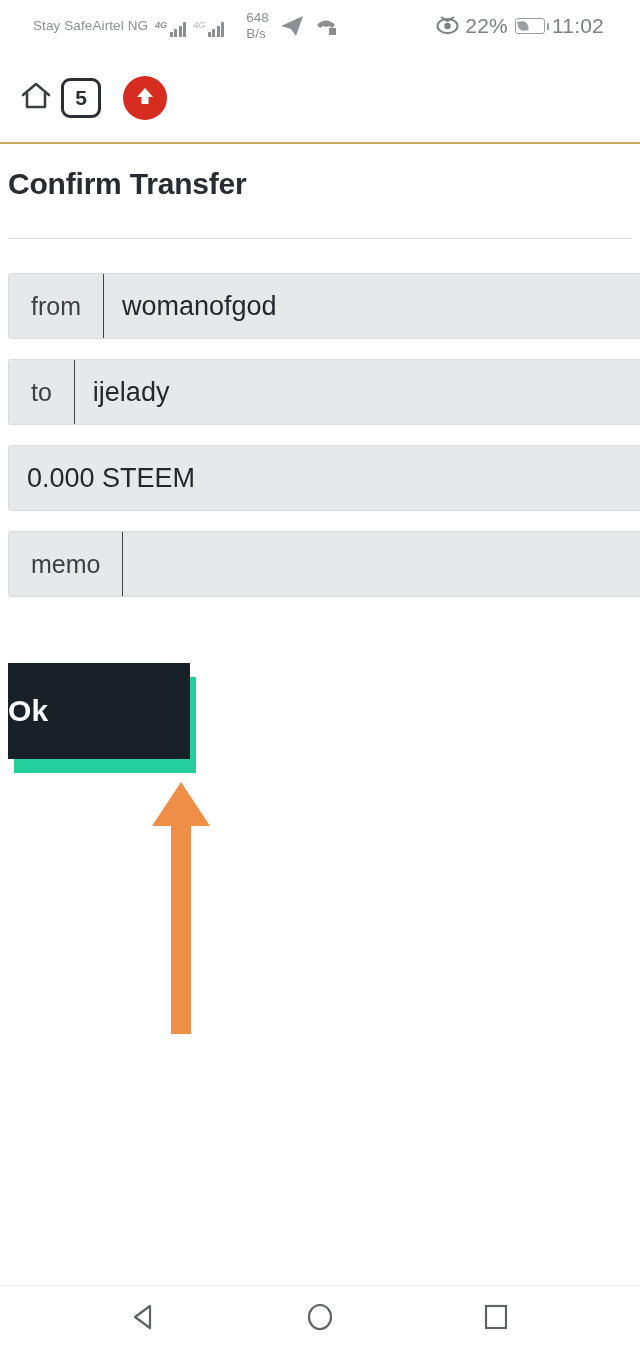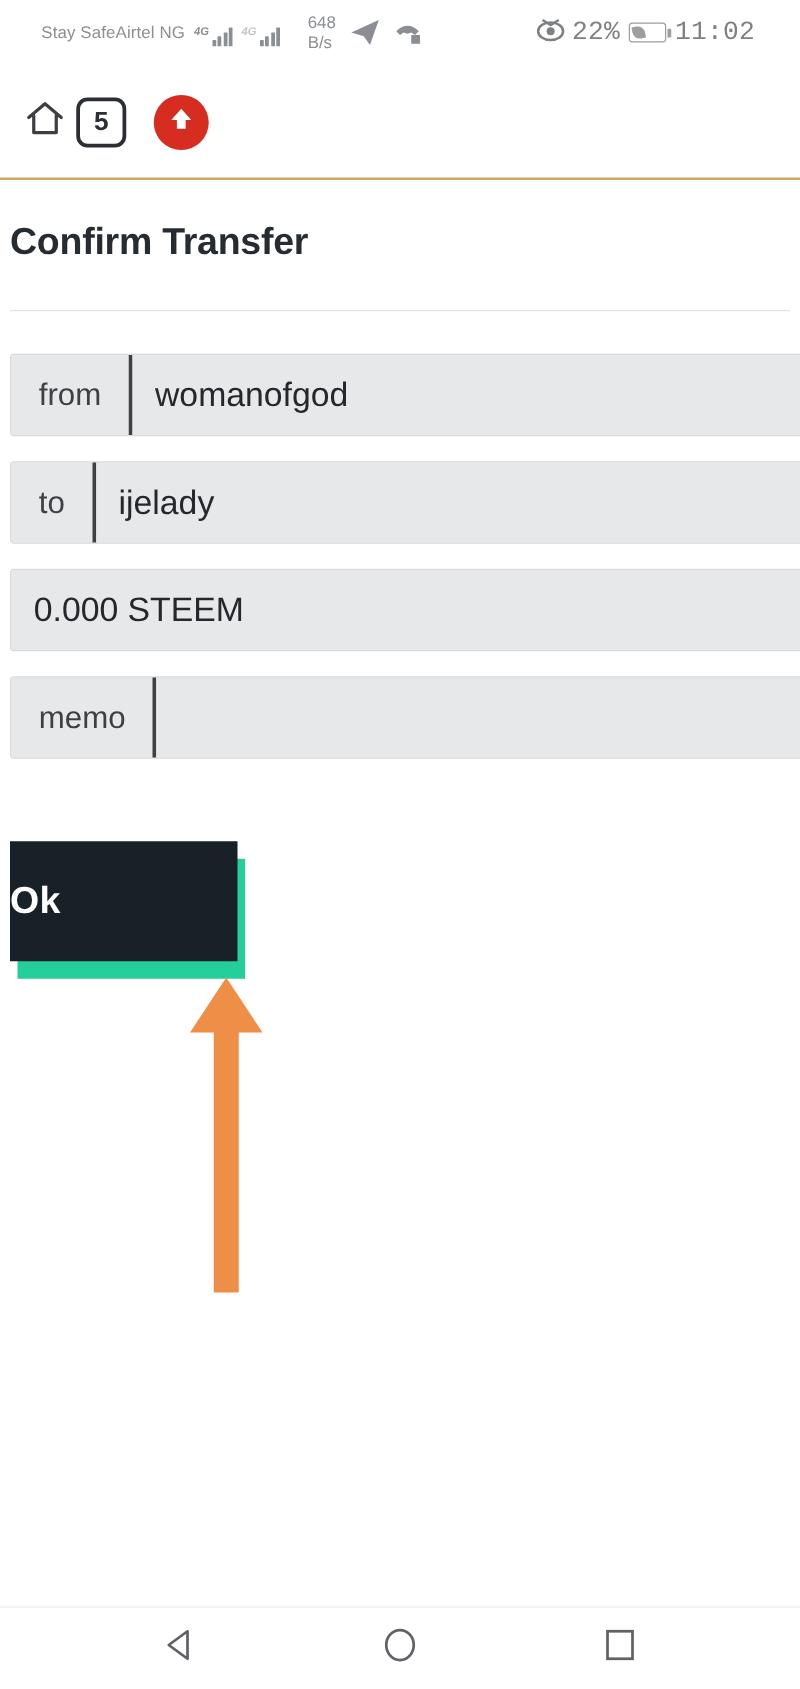--- a/index.html
+++ b/index.html
@@ -84,21 +84,20 @@
 
   .status-right {
     margin-left: auto;
     margin-right: 36px;
     display: flex;
     align-items: center;
     gap: 5px;
     font-size: 21px;
     color: #7d8184;
     letter-spacing: .2px;
-    font-family: Liberation Mono, monospace;
   }
   .batt {
     width: 30px; height: 16px;
     border: 1.8px solid #9b9fa2;
     border-radius: 3px;
     position: relative;
     display: flex;
     align-items: center;
     padding: 2px;
     margin: 0 2px;
@@ -190,21 +189,21 @@
   
   .page {
     position: absolute;
     top: 145px; left: 0;
     width: 640px;
     height: 1140px;
     background: #ffffff;
     overflow: hidden;
   }
   .page-title {
-    margin: 32px 0 0 8px;
+    margin: 22px 0 0 8px;
     font-size: 30px;
     font-weight: bold;
     color: #262c31;
     letter-spacing: -.2px;
   }
   .title-rule {
     margin: 37px 8px 0 8px;
     height: 1px;
     background: #e2e3e5;
   }
@@ -219,21 +218,21 @@
     background: #e7e8ea;
     border: 1px solid #d8dadd;
     border-radius: 3px;
     overflow: visible;
   }
   .row-label {
     display: flex;
     align-items: center;
     padding: 0 22px;
     background: #e7e8ea;
-    border-right: 3px solid #404040;
+    border-right: 1px solid #404040;
     font-size: 25px;
     color: #3c4146;
     white-space: nowrap;
     flex: none;
   }
   .row-value {
     display: flex;
     align-items: center;
     padding: 0 18px;
     flex: 1;

